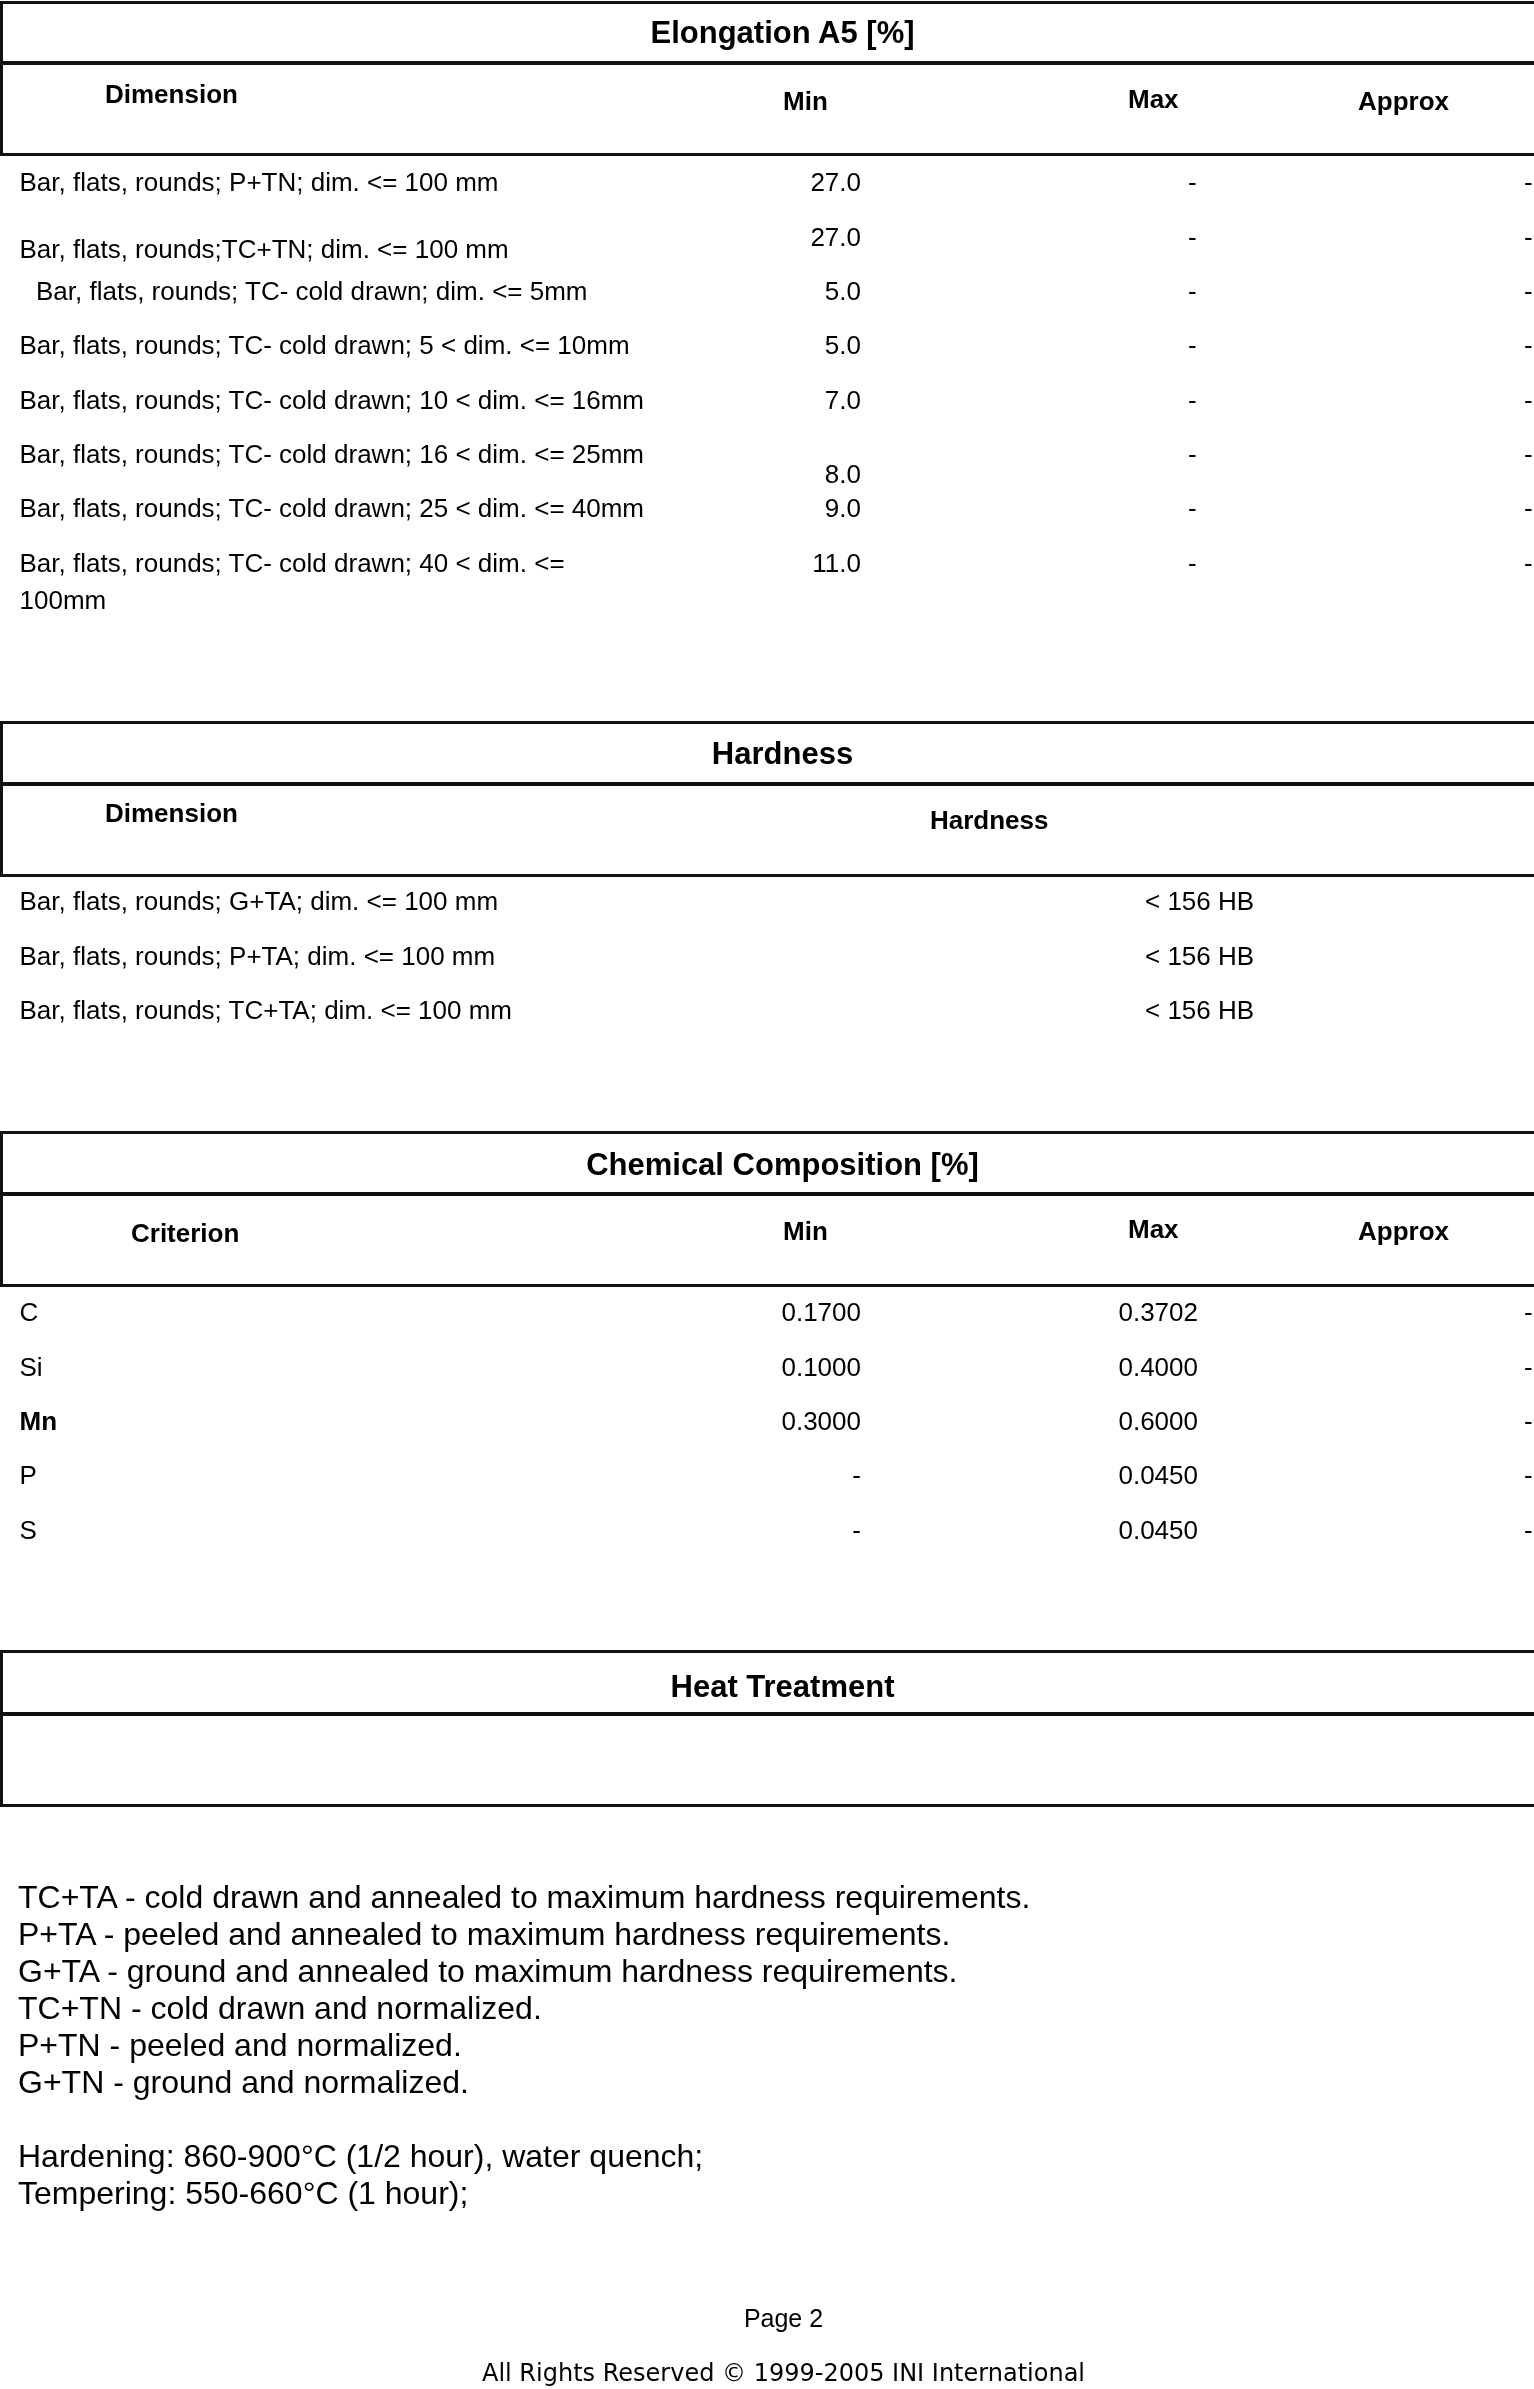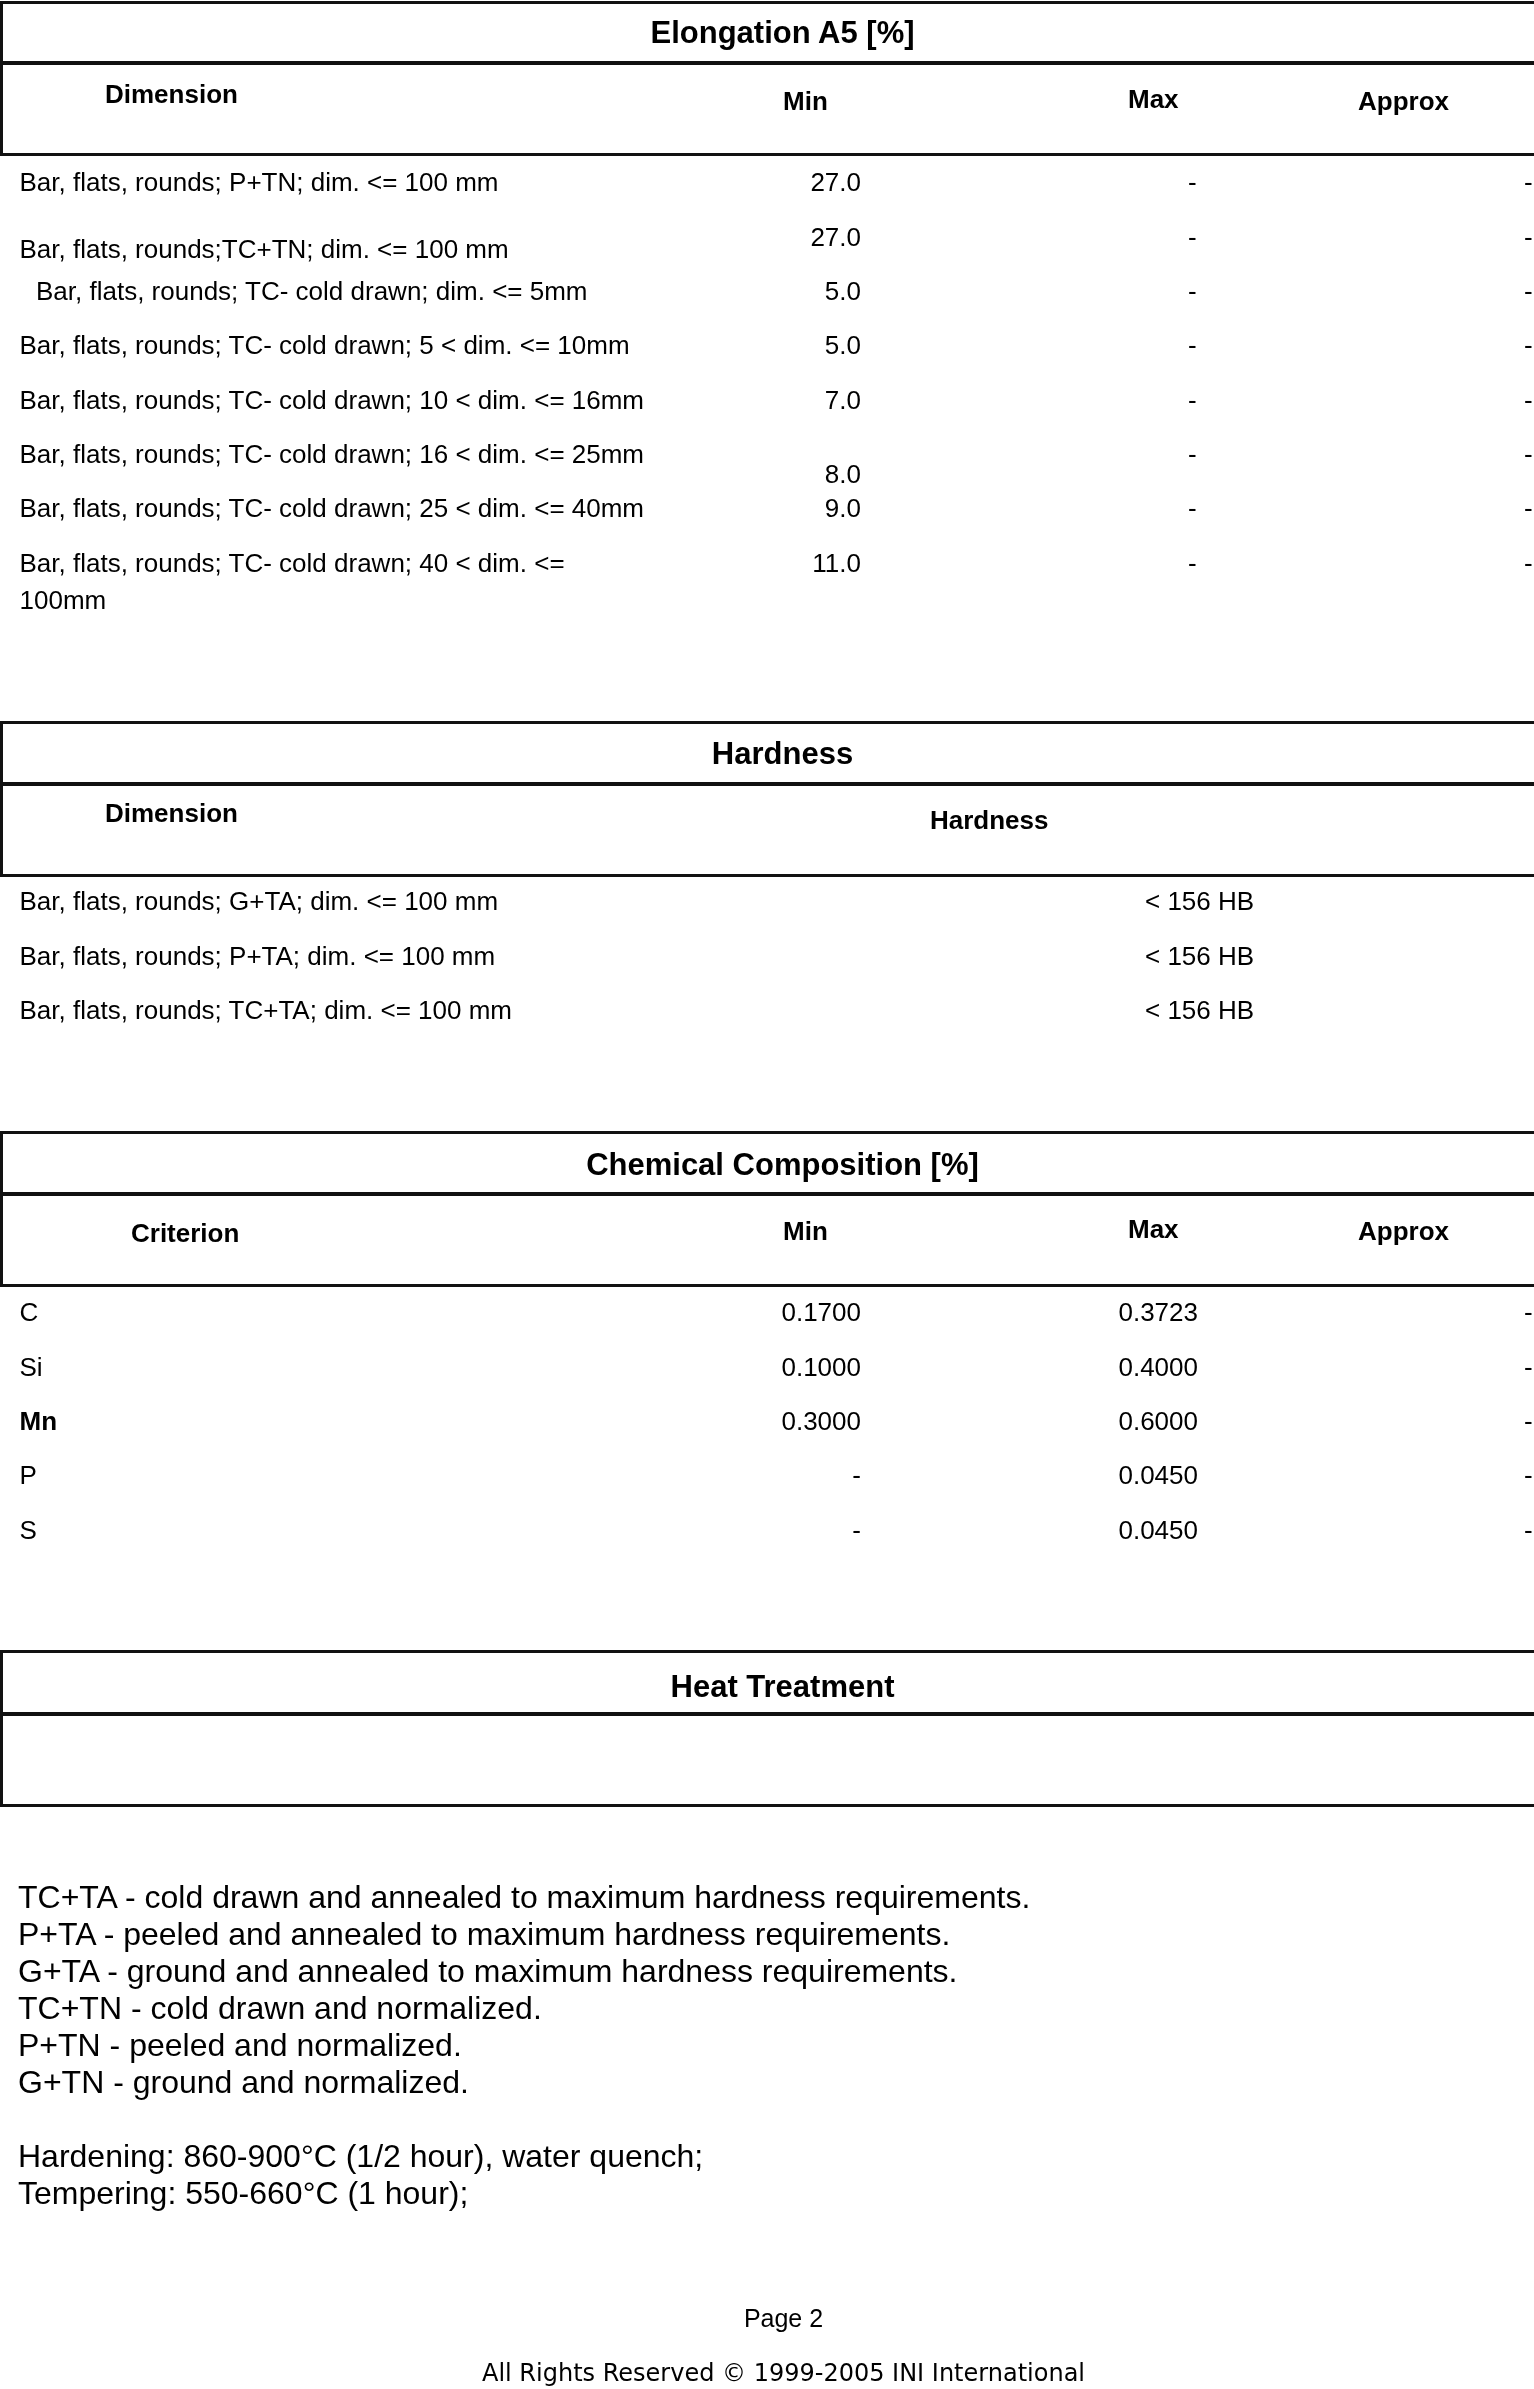--- a/index.html
+++ b/index.html
@@ -104,21 +104,21 @@
   <div class="hline" style="top:1192px;"></div>
   <div class="title" style="top:1147px;">Chemical Composition [%]</div>
   <div class="th" style="left:131px;top:1218px;">Criterion</div>
   <div class="th" style="left:783px;top:1216px;">Min</div>
   <div class="th" style="left:1128px;top:1214px;">Max</div>
   <div class="th" style="left:1358px;top:1216px;">Approx</div>
 
   <div>
     <div class="td" style="left:19.5px;top:1294px;">C</div>
     <div class="td r" style="left:697px;width:164px;top:1294px;">0.1700</div>
-    <div class="td r" style="left:1031px;width:167px;top:1294px;">0.3723</div>
+    <div class="td r" style="left:1031px;width:167px;top:1294px;">0.3702</div>
     <div class="td" style="left:1524px;top:1294px;">-</div>
   </div>
   <div>
     <div class="td" style="left:19.5px;top:1349px;">Si</div>
     <div class="td r" style="left:697px;width:164px;top:1349px;">0.1000</div>
     <div class="td r" style="left:1031px;width:167px;top:1349px;">0.4000</div>
     <div class="td" style="left:1524px;top:1349px;">-</div>
   </div>
   <div>
     <div class="td" style="left:19.5px;top:1403px;font-weight:bold;">Mn</div>

